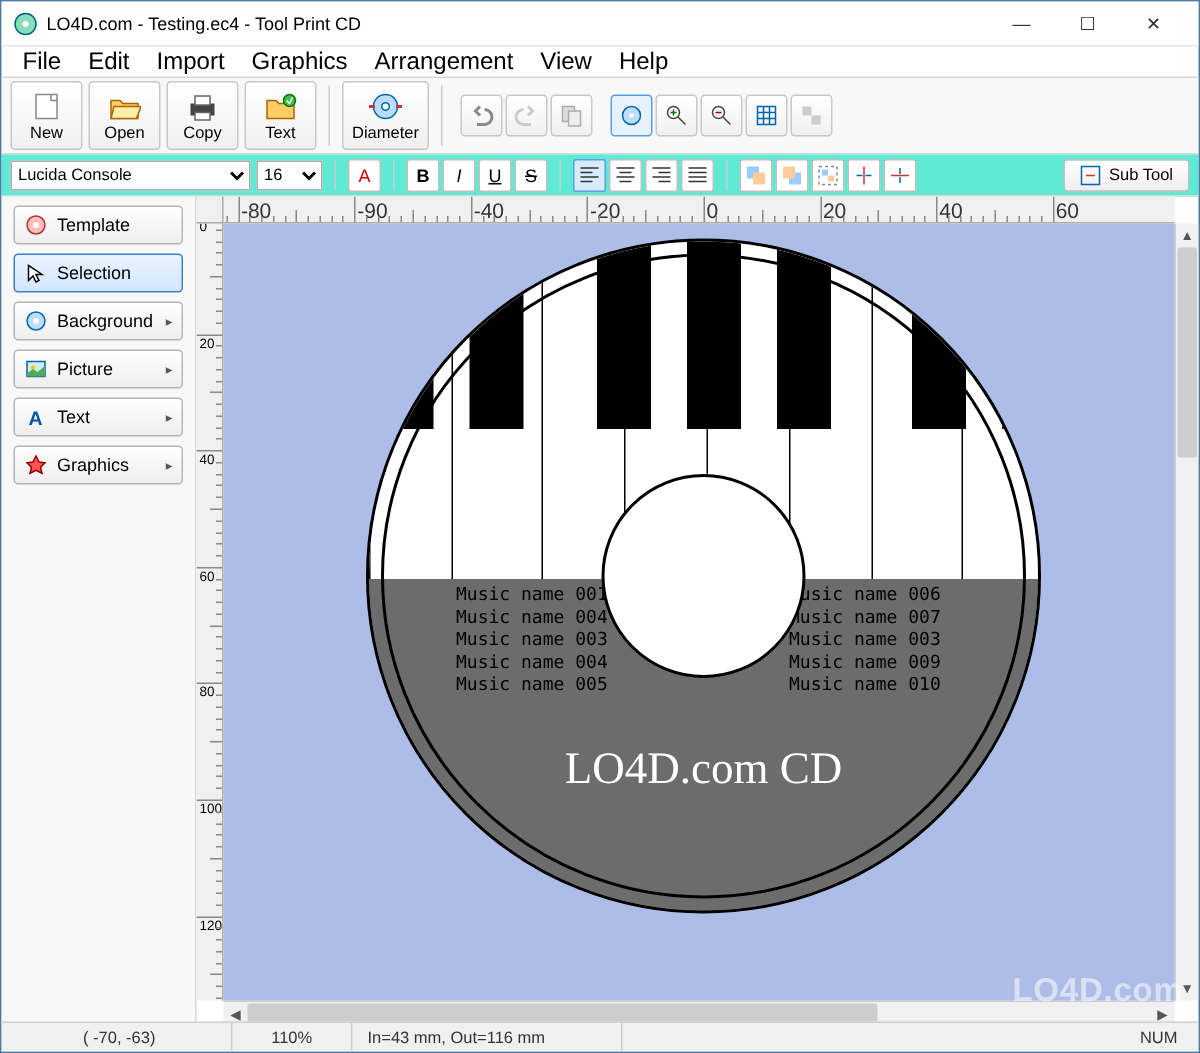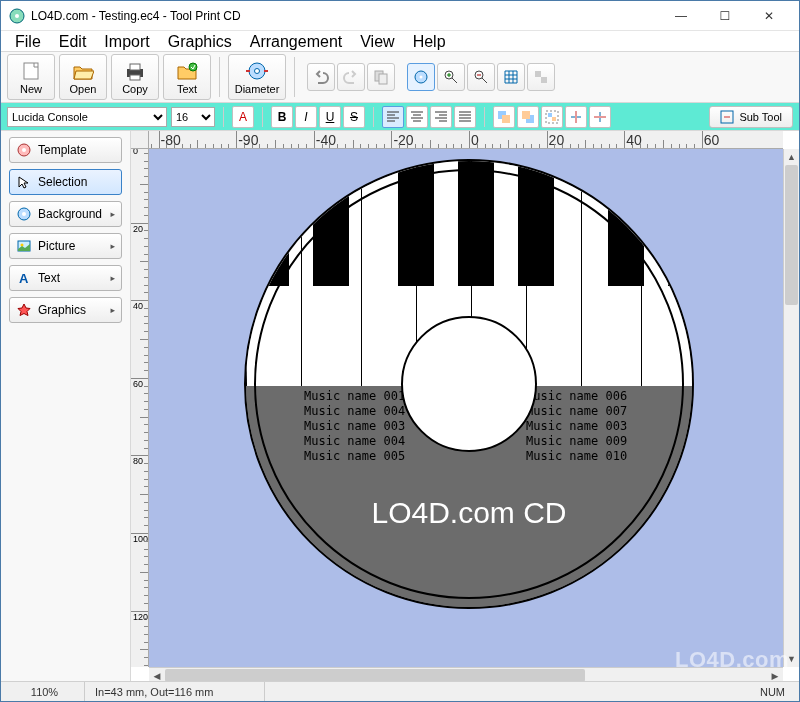--- a/index.html
+++ b/index.html
@@ -240,21 +240,21 @@
     position:absolute; top:228px;
     font-family: "Lucida Console", monospace;
     font-size:12px; color:#000;
     line-height:15px;
   }
   .tracks.left { left:58px; }
   .tracks.right { left:280px; }
   .disc .title-text {
     position:absolute; top:335px; left:0; right:0;
     text-align:center;
-    font-family:Liberation Sans, sans-serif;
+    font-family:Liberation Serif, serif;
     font-size:30px; color:#fff;
   }
   .disc .subtitle-text {
     position:absolute; top:372px; left:0; right:0;
     text-align:center;
     font-family:"Lucida Console", monospace;
     font-size:20px; color:#fff;
   }
   
   .statusbar {
@@ -759,18 +759,19 @@
           </div>
         <div class="title-text">LO4D.com CD</div>
         <div class="disc-arc"></div>
         <div class="hole"></div>
       </div>
     </div>
   </div>
 </div>
 
 <div class="statusbar">
+  <div class="cell" style="width:150px;justify-content:center">( -70, -63)</div>
   <div class="cell" style="width:80px;justify-content:center">110%</div>
   <div class="cell" style="width:180px">In=43 mm, Out=116 mm</div>
   <div class="cell">NUM</div>
 </div>
 
 <div class="watermark">LO4D.com</div>
 
 </body></html>

